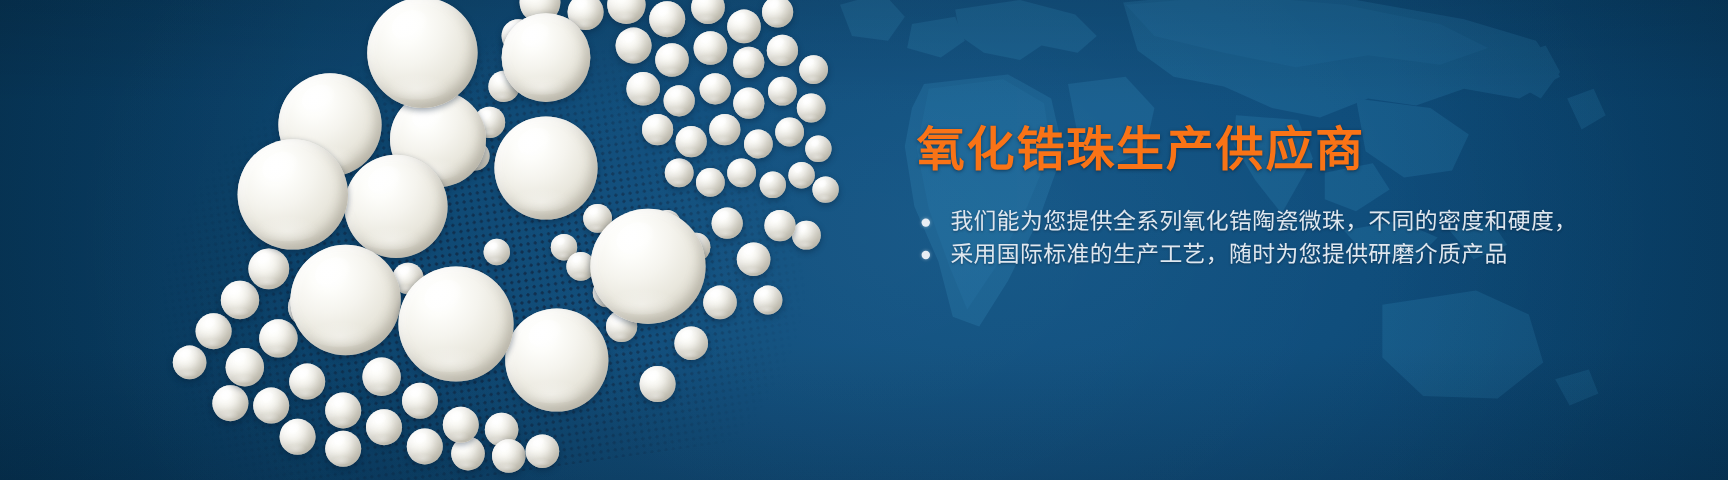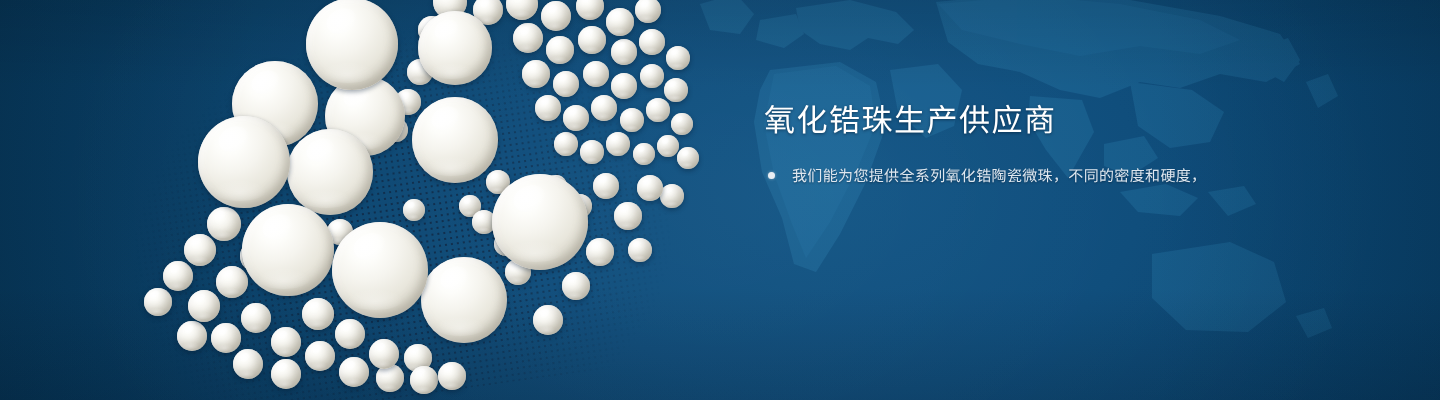--- a/index.html
+++ b/index.html
@@ -109,37 +109,37 @@
 
   
   .copy {
     position: absolute;
     left: 764px;
     top: 104px;
     width: 600px;
   }
   .headline {
     margin: 0 0 26px 0;
-    font-size: 31px;
-    font-weight: 400;
+    font-size: 40px;
+    font-weight: 700;
     letter-spacing: 1.5px;
-    color: #ffffff;
+    color: #f97316;
     text-shadow: 0 1px 3px rgba(2,20,40,0.55);
     line-height: 1.08;
   }
   .bullets {
     list-style: none;
     margin: 0;
     padding: 0;
   }
   .bullet-item {
     position: relative;
     padding-left: 28px;
     margin-bottom: 2px;
-    font-size: 15px;
+    font-size: 19px;
     line-height: 25px;
     color: #dfe7ef;
     letter-spacing: 0.35px;
     text-shadow: 0 1px 2px rgba(2,18,36,0.45);
   }
   .bullet-dot {
     position: absolute;
     left: 4px;
     top: 9px;
     width: 7px;
@@ -288,17 +288,21 @@
   <div class="copy">
     <h1 class="headline">氧化锆珠生产供应商</h1>
     <ul class="bullets">
 
       <li class="bullet-item">
         <span class="bullet-dot"></span>
         <span class="bullet-line">我们能为您提供全系列氧化锆陶瓷微珠，不同的密度和硬度，</span>
       </li>
 
 
+      <li class="bullet-item">
+        <span class="bullet-dot"></span>
+        <span class="bullet-line">采用国际标准的生产工艺，随时为您提供研磨介质产品</span>
+      </li>
 
     </ul>
   </div>
 
 </div>
 
 </body></html>

